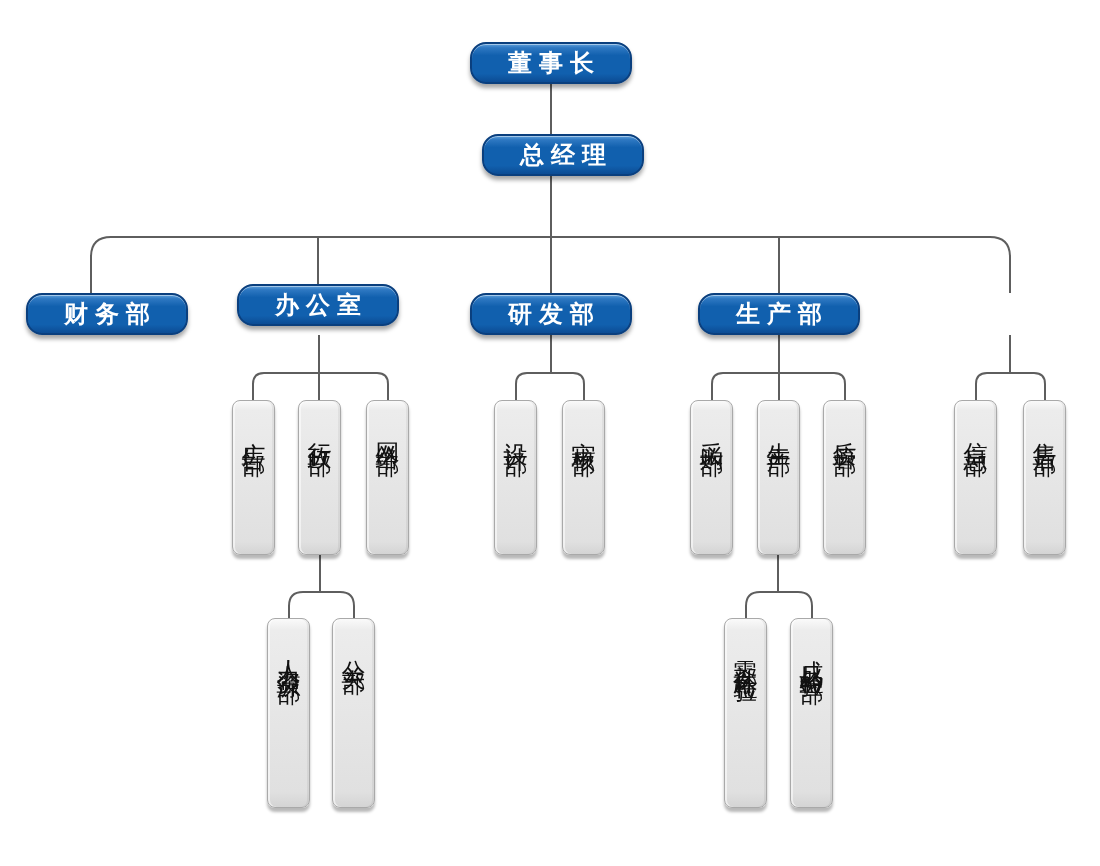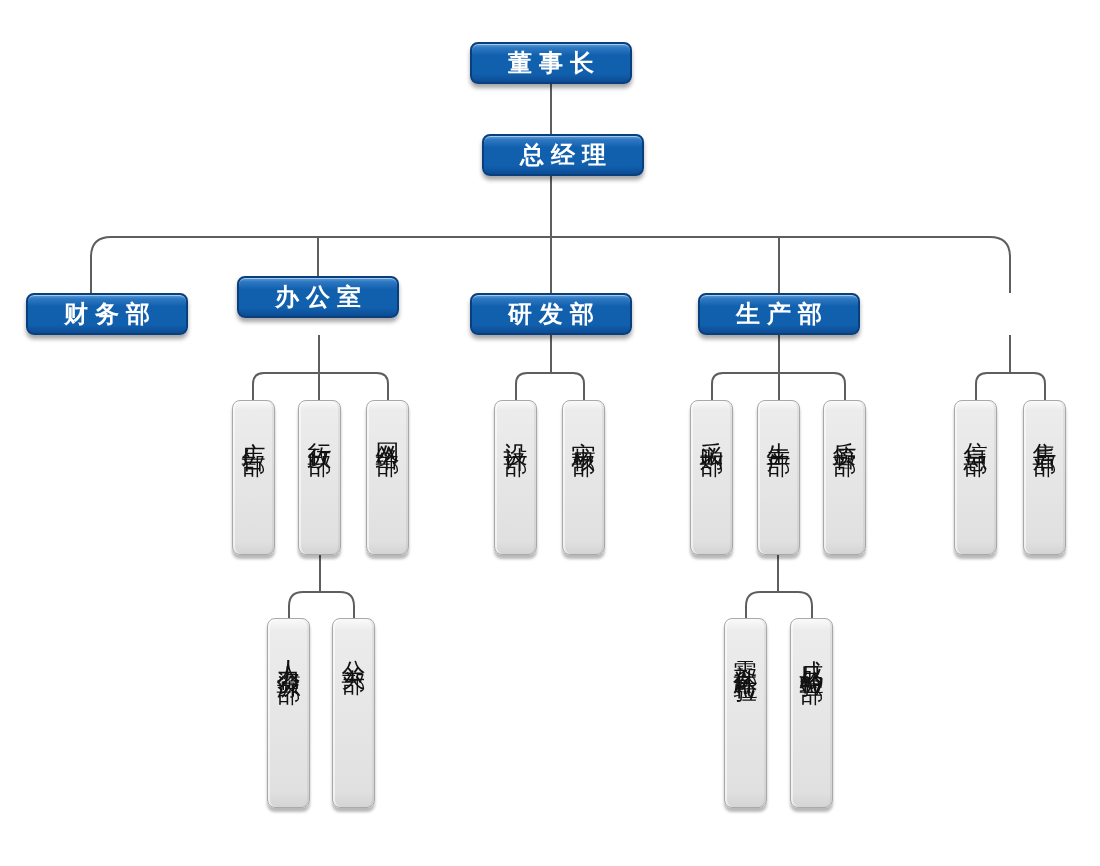--- a/index.html
+++ b/index.html
@@ -32,21 +32,21 @@
   }
   .node{
     position:absolute;
     z-index:2;
     box-sizing:border-box;
   }
   
   .node-h{
     width:162px;
     height:42px;
-    border-radius:8px;
+    border-radius:16px;
     border:2px solid var(--node-blue-dark);
     background:linear-gradient(180deg,
       var(--node-blue-light) 0%,
       #2E78C2 10%,
       var(--node-blue) 30%,
       var(--node-blue) 78%,
       #0C4C94 100%);
     box-shadow:0 4px 4px rgba(0,0,0,0.35), inset 0 1px 0 rgba(255,255,255,0.45);
     color:var(--text-on-blue);
     font-size:24px;
@@ -117,21 +117,21 @@
       <path class="connector" d="M778 555 V592" stroke="#5E5E5E"></path>
       <path class="connector" d="M746 618 V606 Q746 592 760 592 H798 Q812 592 812 606 V618" stroke="#5E5E5E"></path>
     </g>
   </svg>
 
   <div class="node node-h" style="left:470px;top:42px;">董事长</div>
 
   <div class="node node-h" style="left:482px;top:134px;">总经理</div>
 
   <div class="node node-h" style="left:26px;top:293px;">财务部</div>
-  <div class="node node-h" style="left:237px;top:276px;">办公室</div>
+  <div class="node node-h" style="left:237px;top:284px;">办公室</div>
   <div class="node node-h" style="left:470px;top:293px;">研发部</div>
   <div class="node node-h" style="left:698px;top:293px;">生产部</div>
 
   <div class="node node-v h155" style="left:232px;top:400px;">
     <span>广告部</span>
   </div>
   <div class="node node-v h155" style="left:298px;top:400px;">
     <span>行政部</span>
   </div>
   <div class="node node-v h155" style="left:366px;top:400px;">

